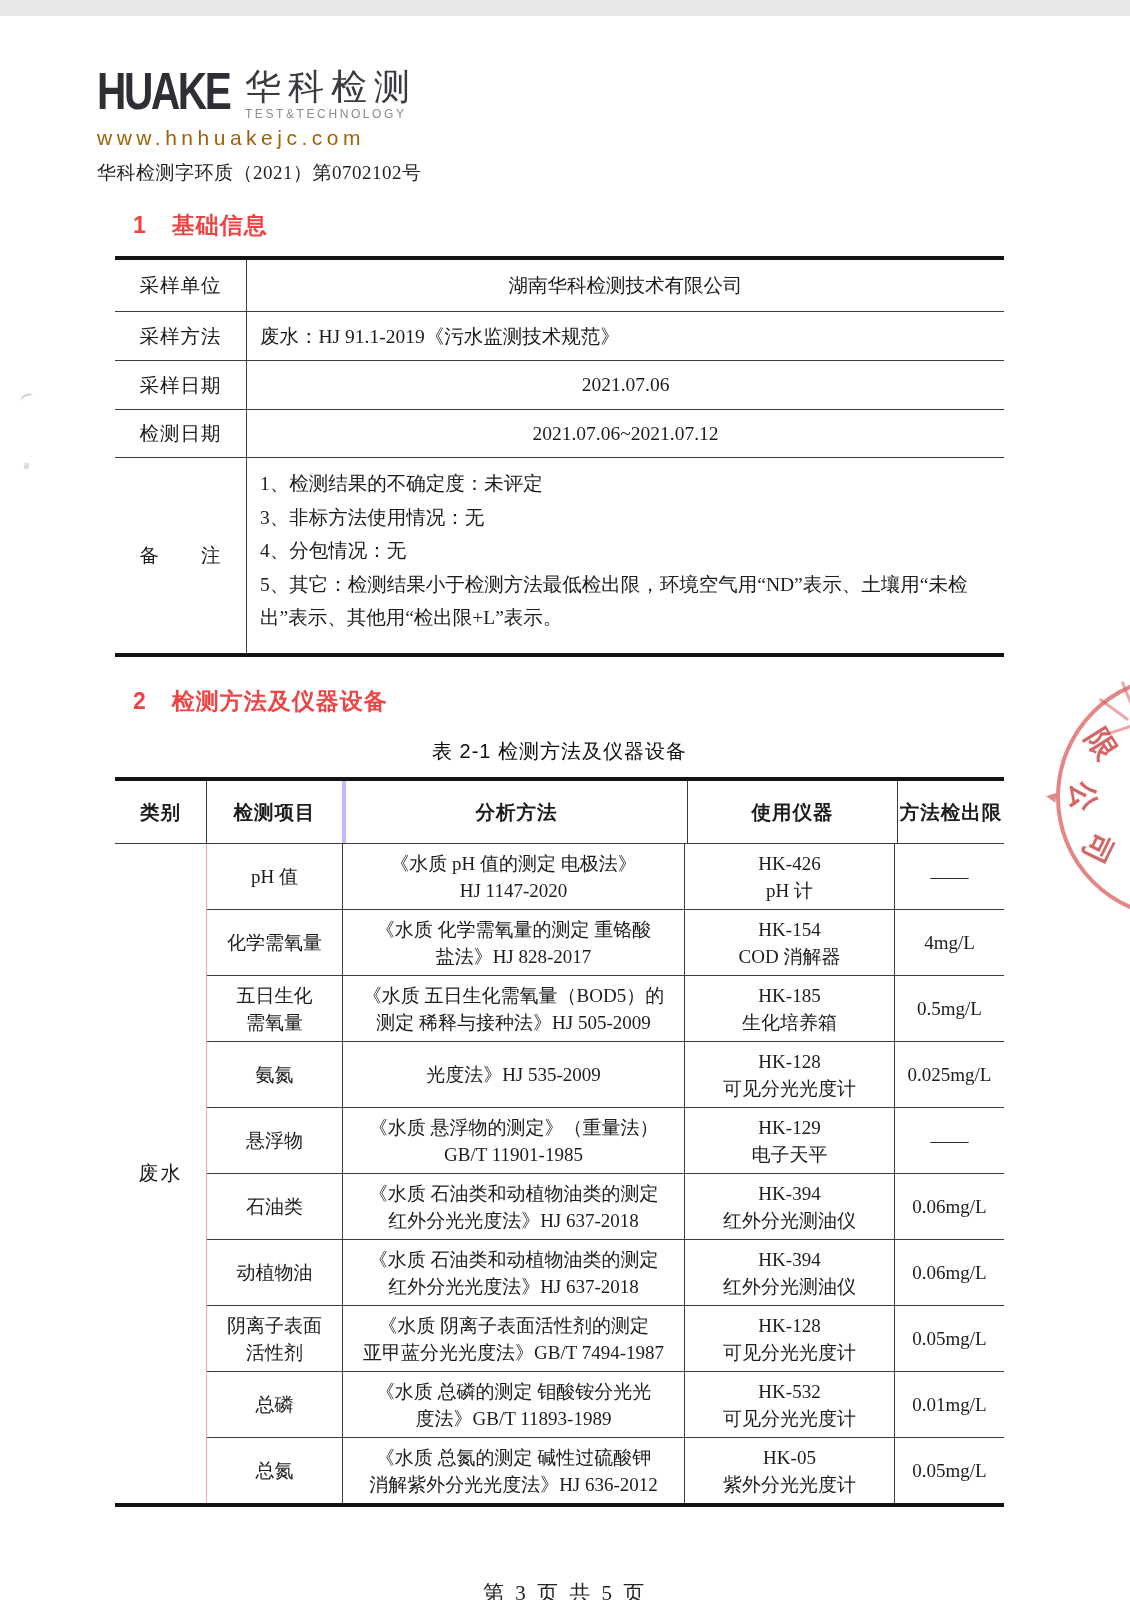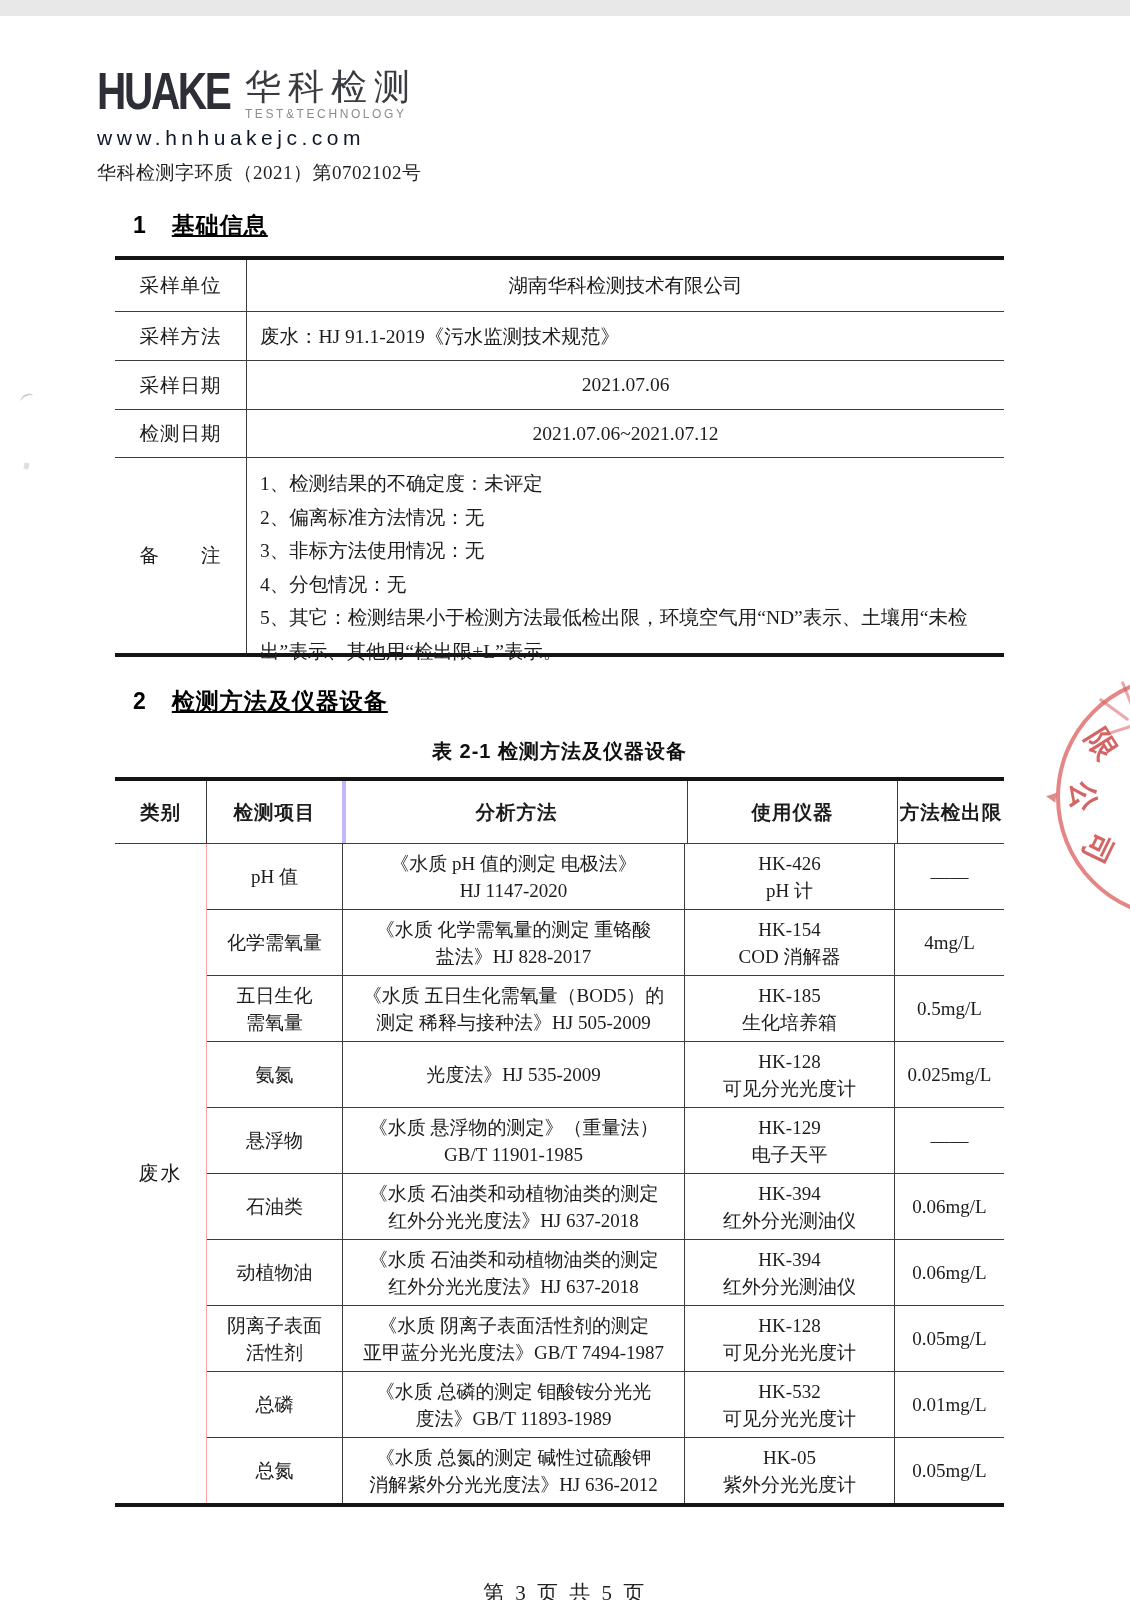--- a/index.html
+++ b/index.html
@@ -12,29 +12,29 @@
   .logo-row{position:absolute; left:97px; top:52px; display:flex; align-items:flex-start;}
   .logo-latin{
     font-family:"Liberation Sans","DejaVu Sans",sans-serif; font-weight:900;
     font-size:52px; line-height:46px; letter-spacing:-3px; color:#2d2e36;
     transform:scaleX(.78); transform-origin:left top;
   }
   .logo-right{margin-left:-22px;}
   .logo-cn{font-size:36px; line-height:38px; letter-spacing:7px; color:#3a3b40; font-weight:400;}
   .logo-sub{font-family:"Liberation Sans","DejaVu Sans",sans-serif; font-size:12px; letter-spacing:2.6px; color:#8b8b8b; margin-top:1px;}
   .website{position:absolute; left:97px; top:110px; font-family:"Liberation Sans","DejaVu Sans",sans-serif;
-    font-size:21px; letter-spacing:4.5px; color:#0f172a;}
+    font-size:21px; letter-spacing:4.5px; color:#a16207;}
   .doc-number{position:absolute; left:97px; top:144px; font-size:19px; letter-spacing:.5px; color:#1f1f1f;}
   
-  .sec-heading{position:absolute; font-family:"Liberation Sans","DejaVu Sans",sans-serif; font-weight:700; font-size:23px; color:#000000; letter-spacing:1px;text-decoration:underline;}
+  .sec-heading{position:absolute; font-family:"Liberation Sans","DejaVu Sans",sans-serif; font-weight:700; font-size:23px; color:#ef4444; letter-spacing:1px;}
   .sec-heading .sec-num{display:inline-block; margin-right:26px; letter-spacing:0;}
   .s1{left:133px; top:194px;}
   .s2{left:133px; top:670px;}
   .t2-caption{position:absolute; left:115px; top:722px; width:889px; text-align:center;
-    font-family:"Liberation Sans","DejaVu Sans",sans-serif; font-weight:700; font-size:20px; color:#101010; letter-spacing:1px;}
+    font-family:"Liberation Sans","DejaVu Sans",sans-serif; font-weight:400; font-size:20px; color:#101010; letter-spacing:1px;}
   
   .t1{position:absolute; left:115px; top:240px; width:889px;
       border-top:4px solid #141414; border-bottom:4px solid #141414;}
   .t1-row{display:flex; border-bottom:1px solid #3c3c3c;}
   .t1-row:last-child{border-bottom:none;}
   .t1-row:nth-of-type(1){height:51px;}
   .t1-row:nth-of-type(2){height:48px;}
   .t1-row:nth-of-type(3){height:48px;}
   .t1-row:nth-of-type(4){height:47px;}
   .t1-row.remark-row{height:195px;}
@@ -126,21 +126,20 @@
         <div class="t1-value center">2021.07.06</div>
       </div>
       <div class="t1-row">
         <div class="t1-label">检测日期</div>
         <div class="t1-value center">2021.07.06~2021.07.12</div>
       </div>
     <div class="t1-row remark-row">
       <div class="t1-label">备　　注</div>
       <div class="t1-value remarks">
         <div class="remark-line">1、检测结果的不确定度：未评定</div>
-          <div class="remark-line">2、偏离标准方法情况：无</div>
           <div class="remark-line">3、非标方法使用情况：无</div>
           <div class="remark-line">4、分包情况：无</div>
           <div class="remark-line">5、其它：检测结果小于检测方法最低检出限，环境空气用“ND”表示、土壤用“未检出”表示、其他用“检出限+L”表示。</div>
       </div>
     </div>
   </div>
 
   <div class="sec-heading s2">
     <span class="sec-num">2</span><span>检测方法及仪器设备</span>
   </div>

